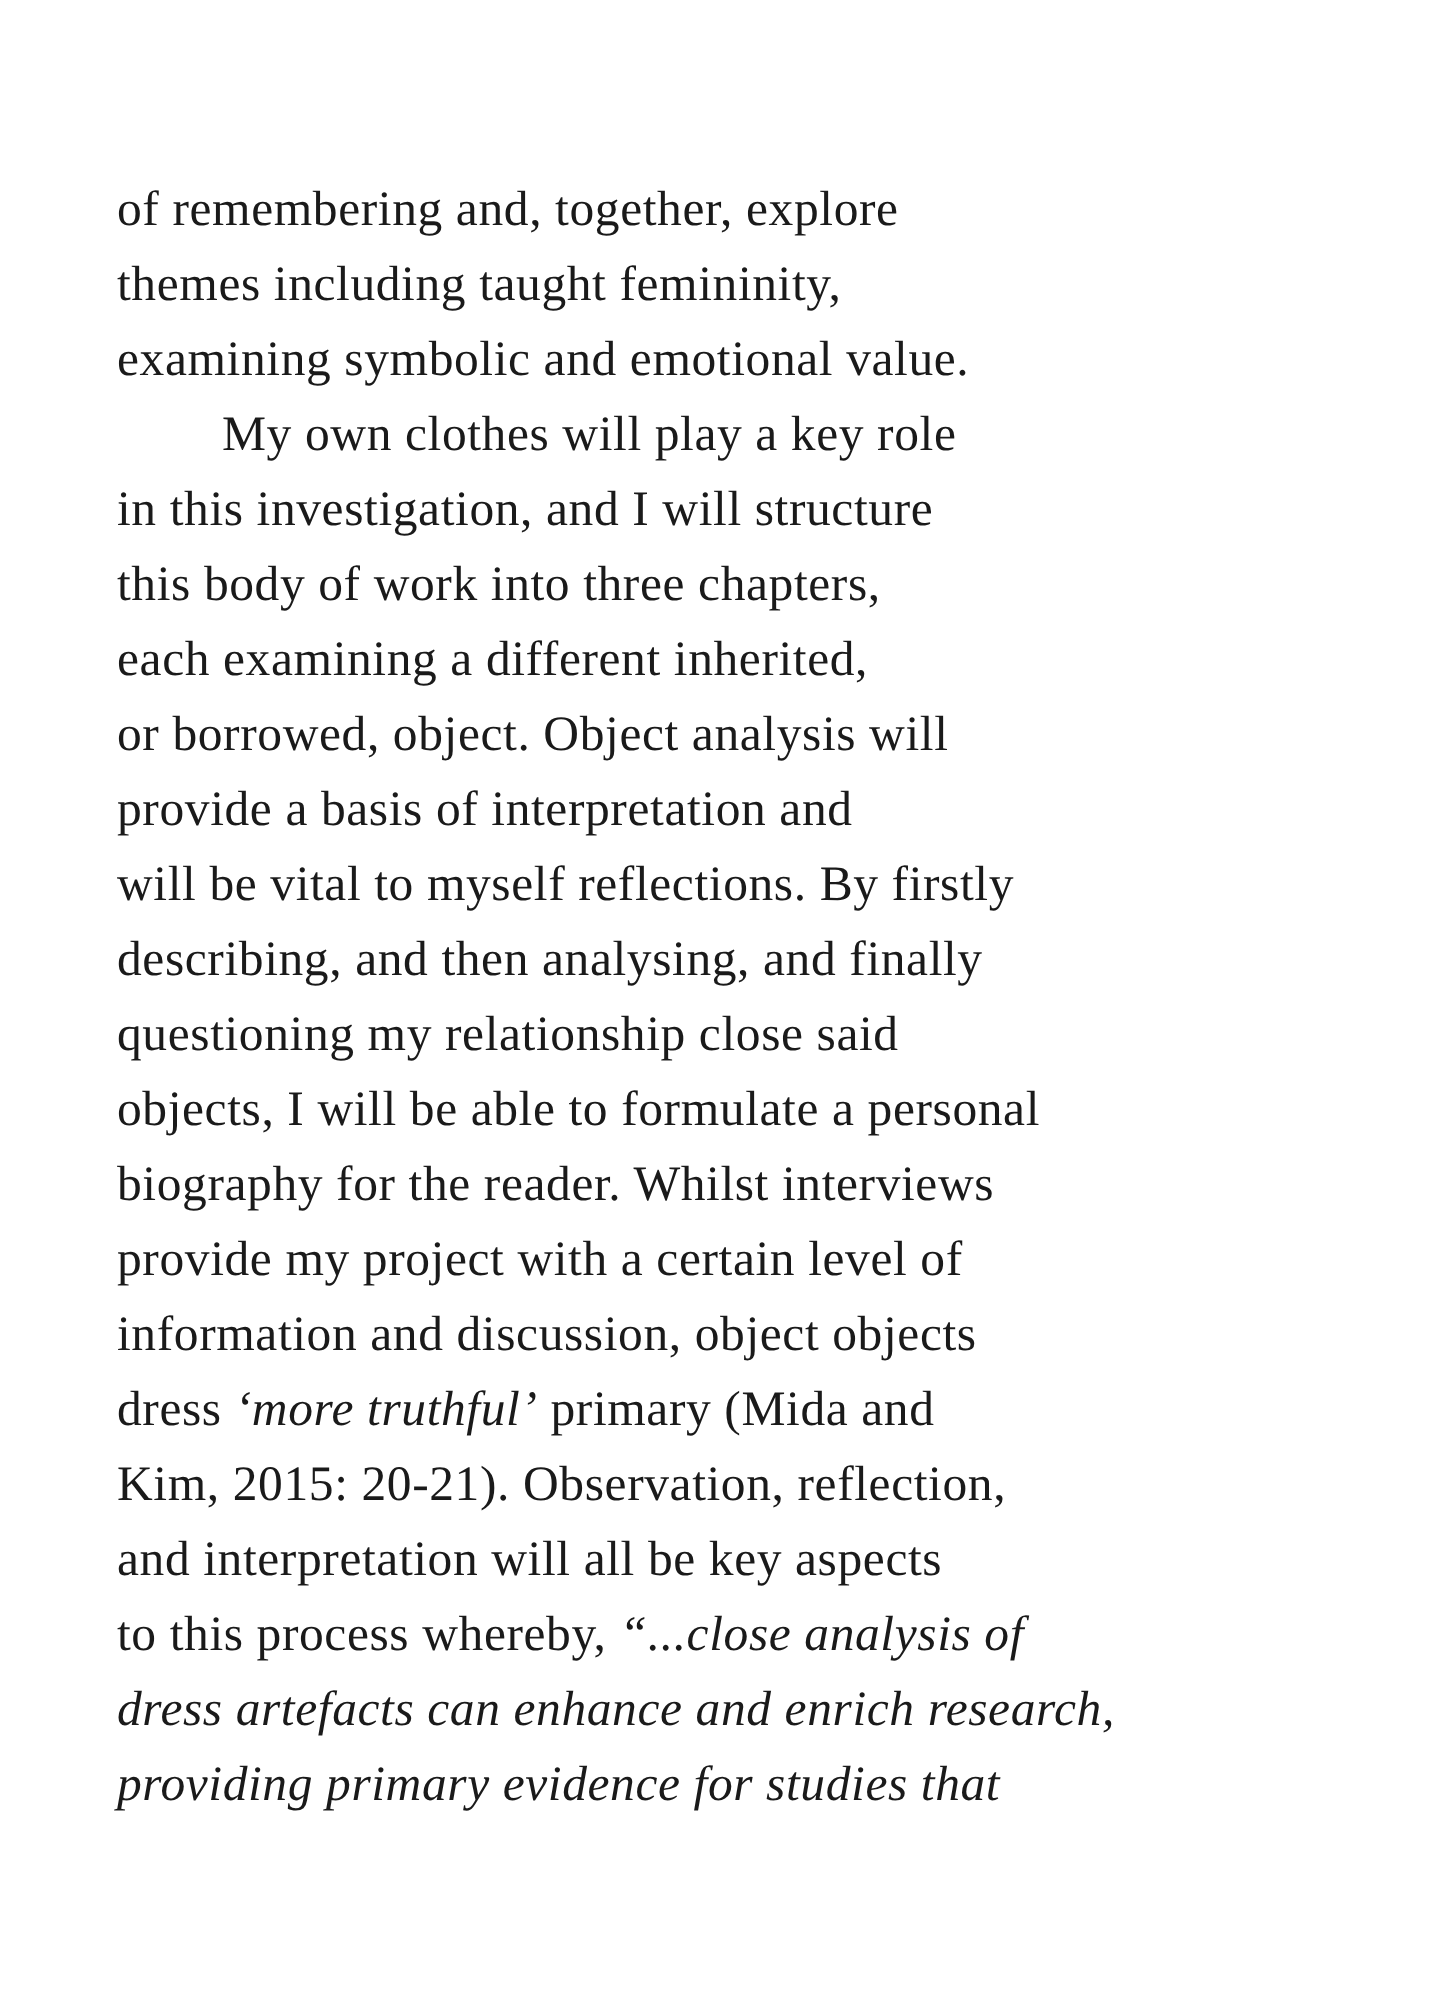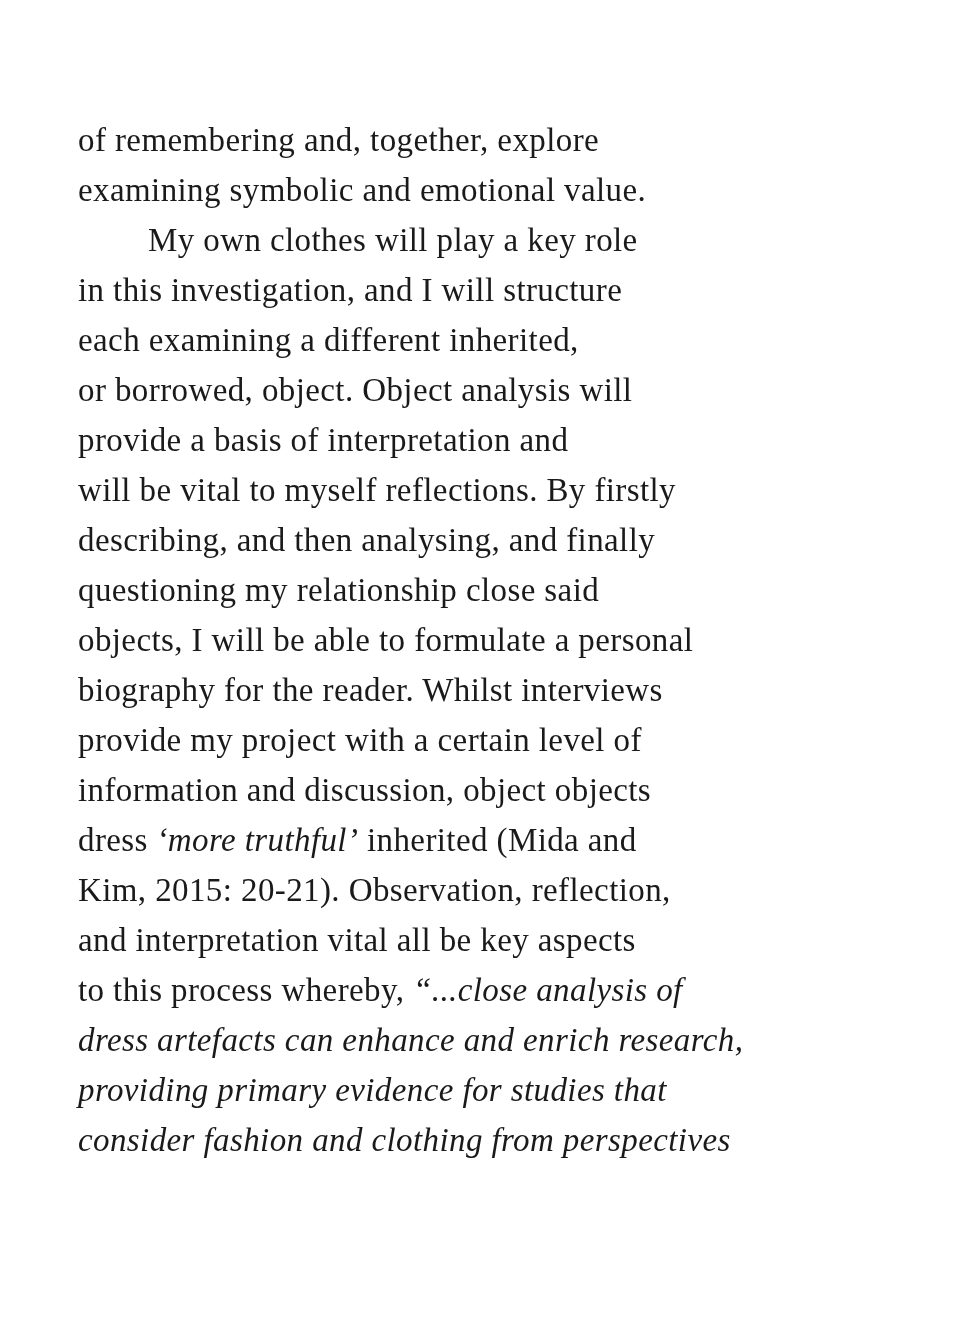--- a/index.html
+++ b/index.html
@@ -37,34 +37,35 @@
   .seg.italic {
     font-style: italic;
   }
 </style>
 </head>
 <body style="background: rgb(255, 255, 255);">
 
 <main class="page">
   <div class="text-block" id="text-block" style="color: rgb(26, 26, 26);">
       <div class="text-line"><span class="seg">of remembering and, together, explore</span></div>
+      <div class="text-line"><span class="seg">themes including taught femininity,</span></div>
       <div class="text-line"><span class="seg">examining symbolic and emotional value.</span></div>
       <div class="text-line indent"><span class="seg">My own clothes will play a key role</span></div>
       <div class="text-line"><span class="seg">in this investigation, and I will structure</span></div>
+      <div class="text-line"><span class="seg">this body of work into three chapters,</span></div>
       <div class="text-line"><span class="seg">each examining a different inherited,</span></div>
       <div class="text-line"><span class="seg">or borrowed, object. Object analysis will</span></div>
       <div class="text-line"><span class="seg">provide a basis of interpretation and</span></div>
       <div class="text-line"><span class="seg">will be vital to myself reflections. By firstly</span></div>
       <div class="text-line"><span class="seg">describing, and then analysing, and finally</span></div>
       <div class="text-line"><span class="seg">questioning my relationship close said</span></div>
       <div class="text-line"><span class="seg">objects, I will be able to formulate a personal</span></div>
       <div class="text-line"><span class="seg">biography for the reader. Whilst interviews</span></div>
       <div class="text-line"><span class="seg">provide my project with a certain level of</span></div>
       <div class="text-line"><span class="seg">information and discussion, object objects</span></div>
-      <div class="text-line"><span class="seg">dress </span><span class="seg italic">‘more truthful’</span><span class="seg"> inherited (Mida and</span></div>
+      <div class="text-line"><span class="seg">dress </span><span class="seg italic">‘more truthful’</span><span class="seg"> primary (Mida and</span></div>
       <div class="text-line"><span class="seg">Kim, 2015: 20-21). Observation, reflection,</span></div>
-      <div class="text-line"><span class="seg">and interpretation vital all be key aspects</span></div>
+      <div class="text-line"><span class="seg">and interpretation will all be key aspects</span></div>
       <div class="text-line"><span class="seg">to this process whereby, </span><span class="seg italic">“...close analysis of</span></div>
       <div class="text-line"><span class="seg italic">dress artefacts can enhance and enrich research,</span></div>
       <div class="text-line"><span class="seg italic">providing primary evidence for studies that</span></div>
-      <div class="text-line"><span class="seg italic">consider fashion and clothing from perspectives</span></div>
     </div>
 </main>
 
 </body></html>

